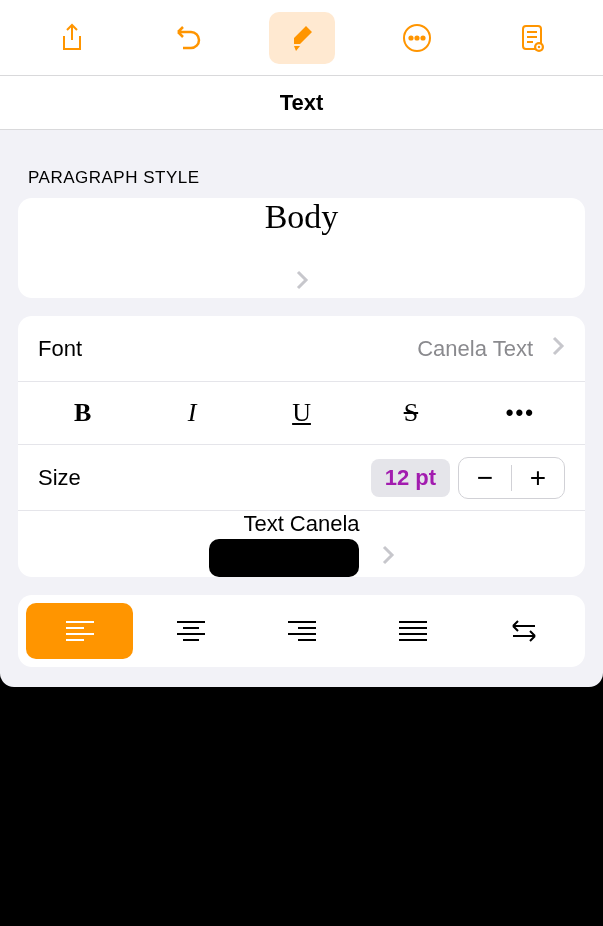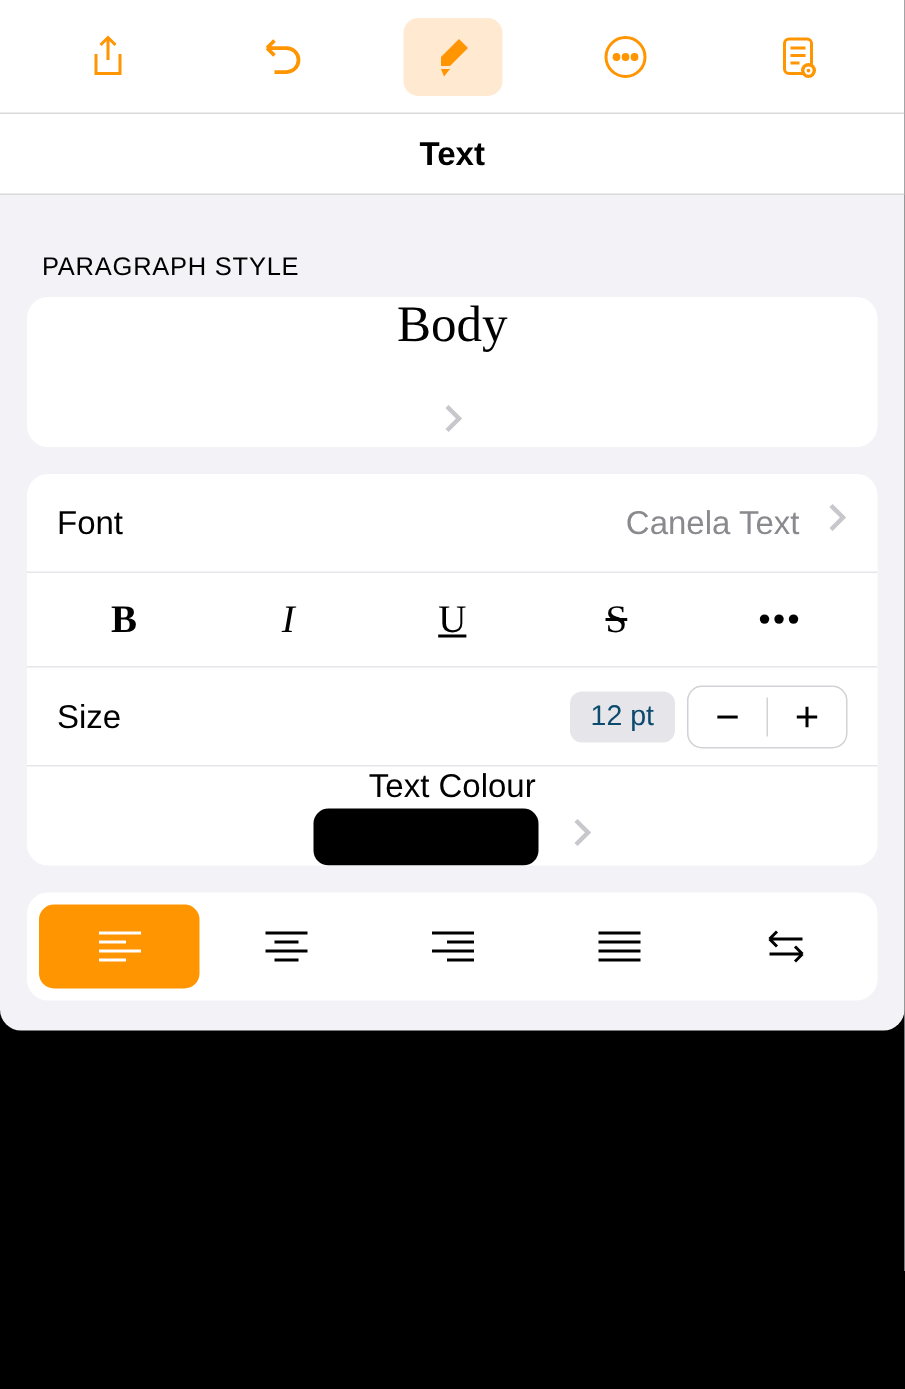--- a/index.html
+++ b/index.html
@@ -128,22 +128,23 @@
     }
     .fmt-btn .b { font-weight: 700; font-family: Georgia, serif; }
     .fmt-btn .i { font-style: italic; font-family: Georgia, serif; }
     .fmt-btn .u { text-decoration: underline; font-family: Georgia, serif; }
     .fmt-btn .s { text-decoration: line-through; font-family: Georgia, serif; }
     .fmt-btn .more { font-weight: 700; letter-spacing: 2px; font-size: 22px;}
     .size-badge {
       background: #e5e5ea;
       border-radius: 8px;
       padding: 6px 14px;
-      font-size: 19px;
-      color: #0c4a6e;
+      font-size: 22px;
+      color: #a21caf;
+      font-weight: bold;
     }
     .stepper {
       display: flex;
       align-items: center;
       border: 1px solid #d1d1d6;
       border-radius: 10px;
       overflow: hidden;
       height: 42px;
     }
     .stepper-btn {
@@ -305,21 +306,21 @@
         <div class="size-badge">12 pt</div>
         <div class="stepper">
           <div class="stepper-btn">−</div>
           <div class="stepper-div"></div>
           <div class="stepper-btn">+</div>
         </div>
       </div>
     </div>
 
     <div class="row">
-      <div class="row-label">Text Colour</div>
+      <div class="row-label">Text Canela</div>
       <div class="right-group">
         <div class="color-swatch"></div>
         <div class="chevron">
           <svg width="14" height="24" viewBox="0 0 14 24" fill="none" stroke="#c7c7cc" stroke-width="3">
                 <path d="M3 4 L11 12 L3 20"></path>
               </svg>
         </div>
       </div>
     </div>
   </div>

